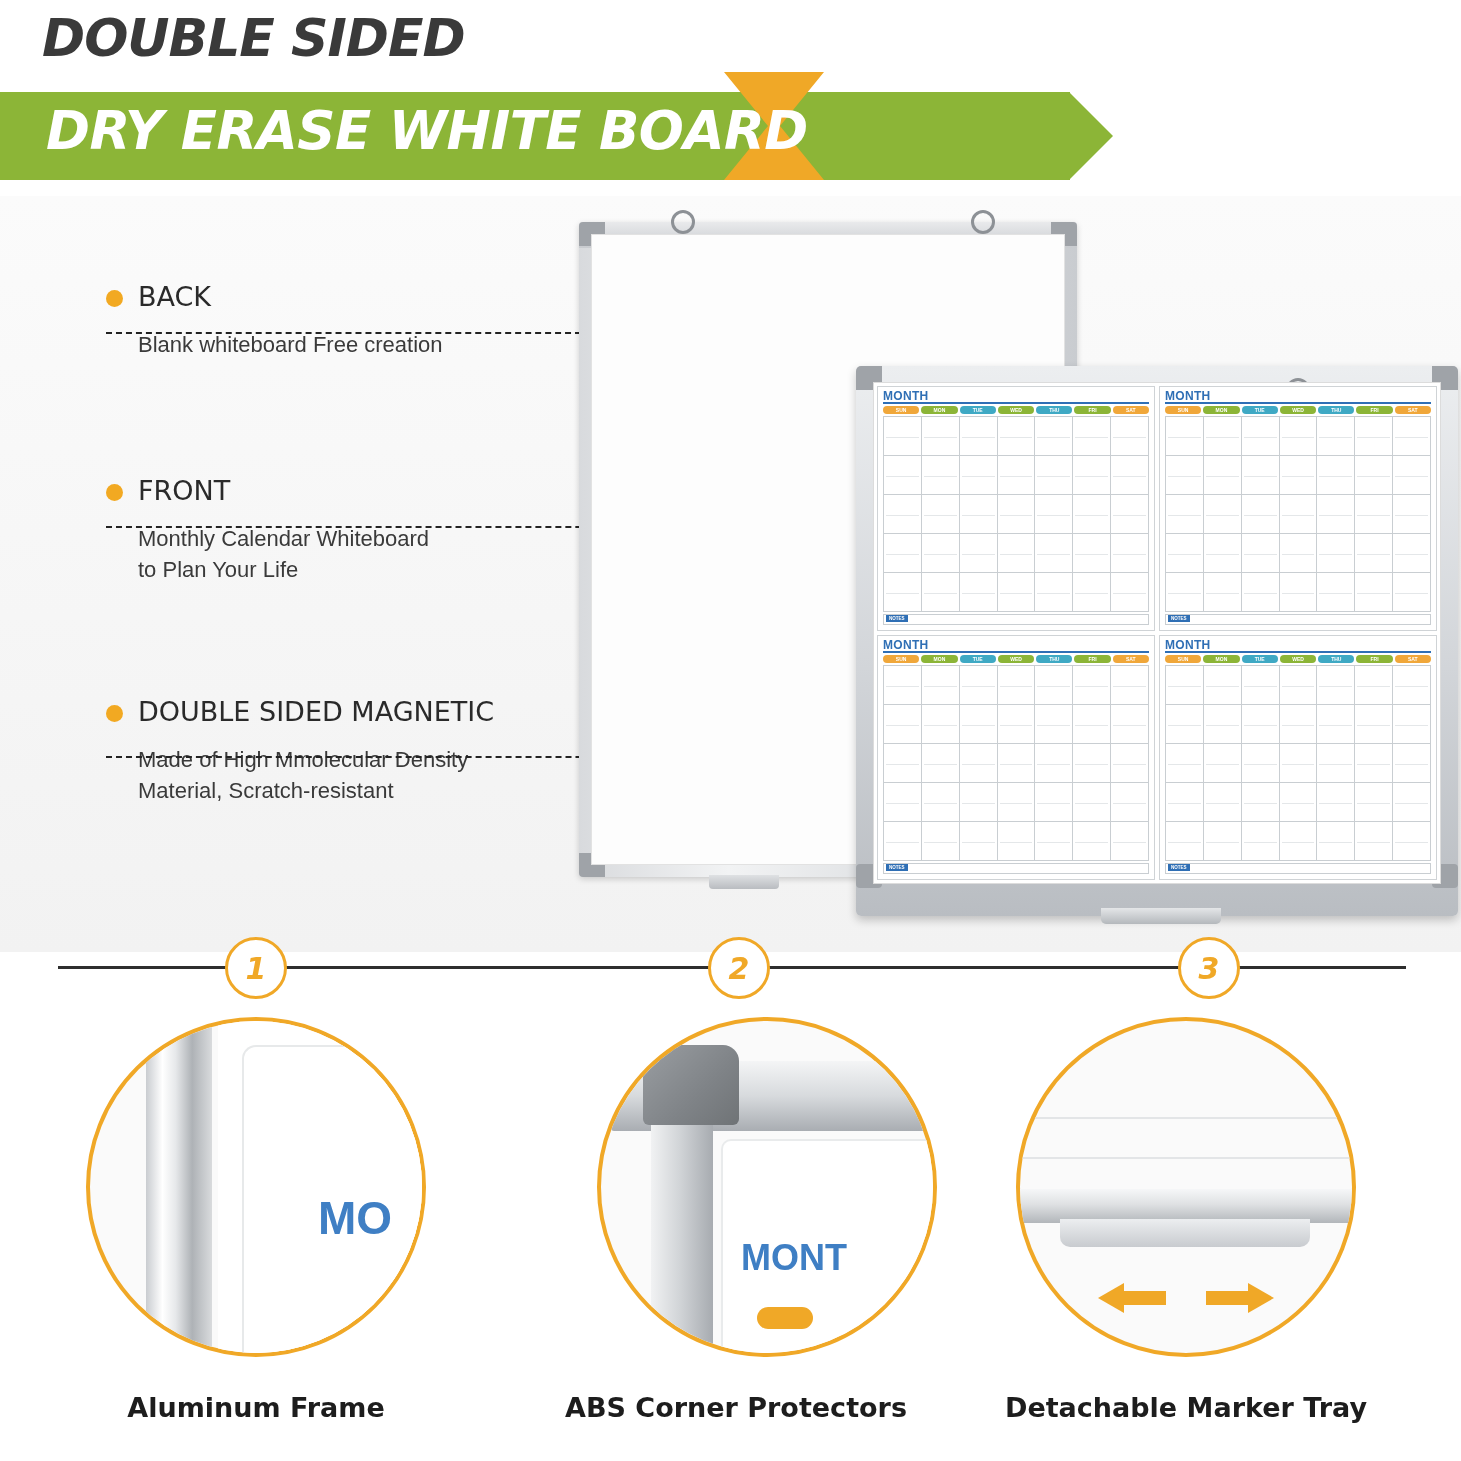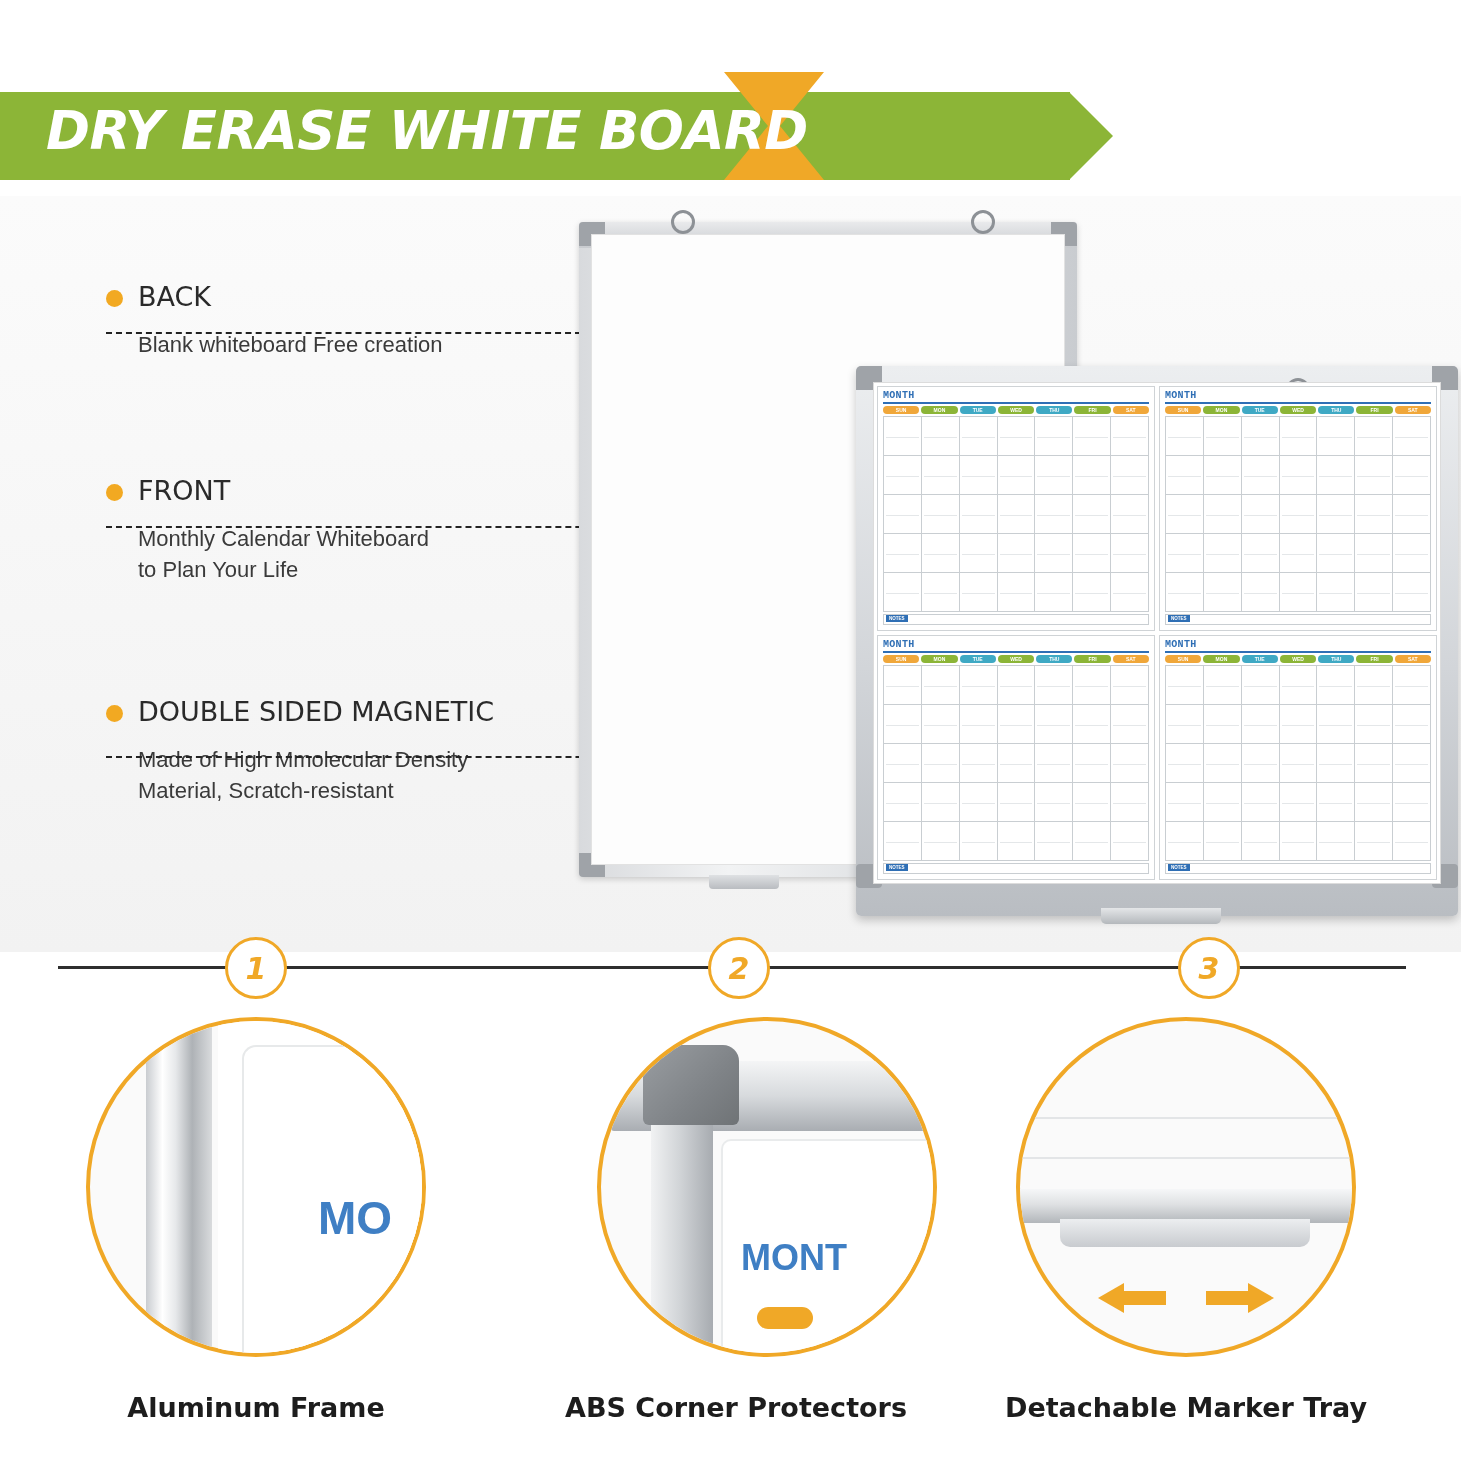--- a/index.html
+++ b/index.html
@@ -228,26 +228,26 @@
   .cal {
     position: relative;
     background: #ffffff;
     border: 1px solid #cfd3d6;
     box-sizing: border-box;
     padding: 4px 5px 5px 5px;
     display: flex;
     flex-direction: column;
   }
   .cal .month-label {
-    font-size: 10px;
+    font-size: 12px;
     font-weight: bold;
     color: #2f6fb5;
     letter-spacing: 0.3px;
     line-height: 10px;
-    font-family: Liberation Mono, monospace;
+    font-family: Liberation Sans, sans-serif;
   }
   .cal .month-rule {
     height: 2px;
     background: #2f6fb5;
     margin: 1px 0 2px 0;
   }
   .cal .dow-row {
     display: grid;
     grid-template-columns: repeat(7, 1fr);
     gap: 2px;
@@ -482,20 +482,21 @@
     position: absolute;
     right: 102px; top: 270px;
     width: 44px; height: 14px;
     background: #f0a827;
   }
 </style>
 </head>
 <body>
 
 <div class="header">
+  <div class="title-main">DOUBLE SIDED</div>
   <div class="green-banner"></div>
   <div class="orange-wedge">
     <svg width="100" height="108" viewBox="0 0 100 108">
       <polygon points="0,0 100,0 56,54 100,108 0,108 44,54" fill="#f0a827"></polygon>
     </svg>
   </div>
   <div class="title-sub">DRY ERASE WHITE BOARD</div>
 </div>
 
 <div class="main-panel">

